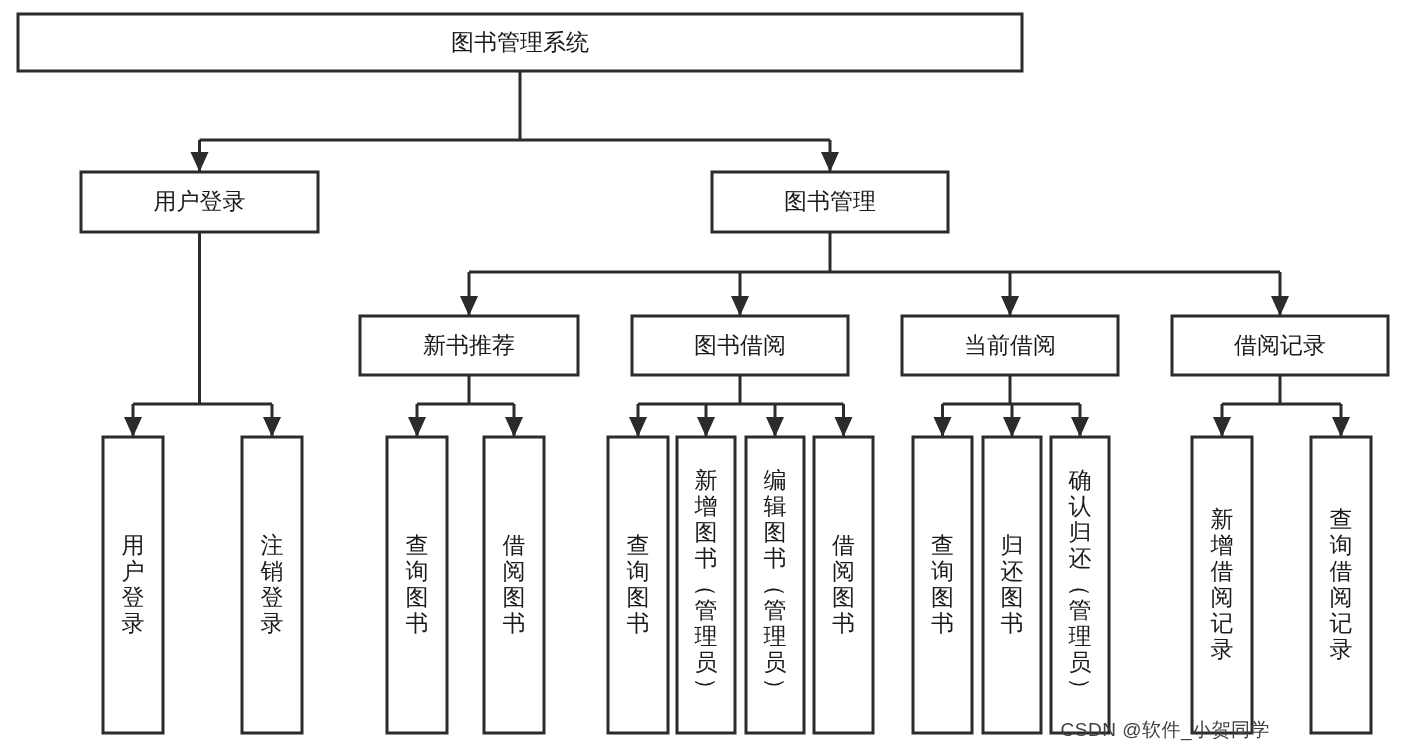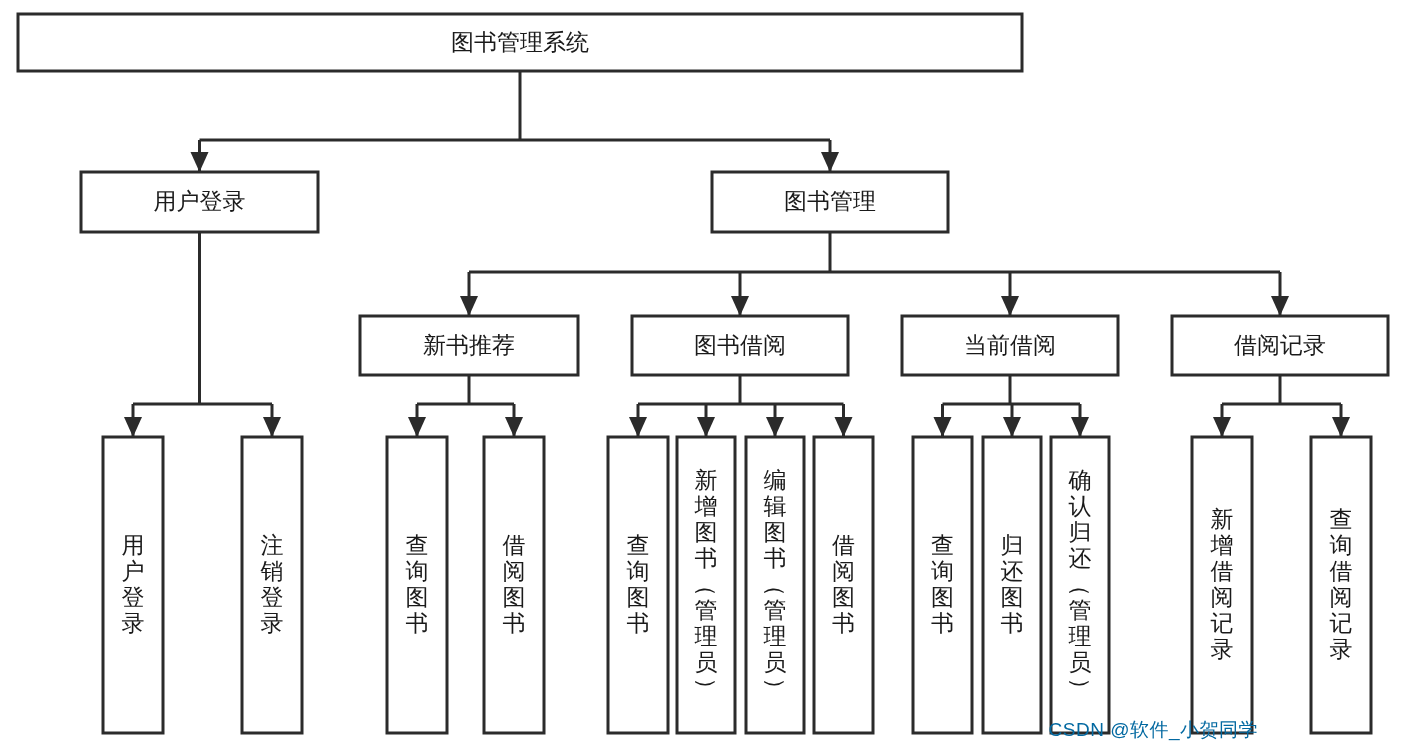--- a/index.html
+++ b/index.html
@@ -51,25 +51,25 @@
     dominant-baseline: middle;
   }
   .node-label-v {
     font-family: "Liberation Sans", "DejaVu Sans", sans-serif;
     font-size: 23px;
     fill: #1a1a1a;
     text-anchor: middle;
   }
   .watermark {
     position: absolute;
-    right: 20px;
+    right: 8px;
     bottom: 4px;
     font-family: "Liberation Sans", "DejaVu Sans", sans-serif;
     font-size: 19px;
-    color: #0369a1;
+    color: #404040;
     white-space: nowrap;
     letter-spacing: 0.5px;
     user-select: none;
   }
 </style>
 </head>
 <body>
 
 <div id="diagram-root">
   <svg id="diagram-svg" viewBox="0 0 1405 747" xmlns="http://www.w3.org/2000/svg">

